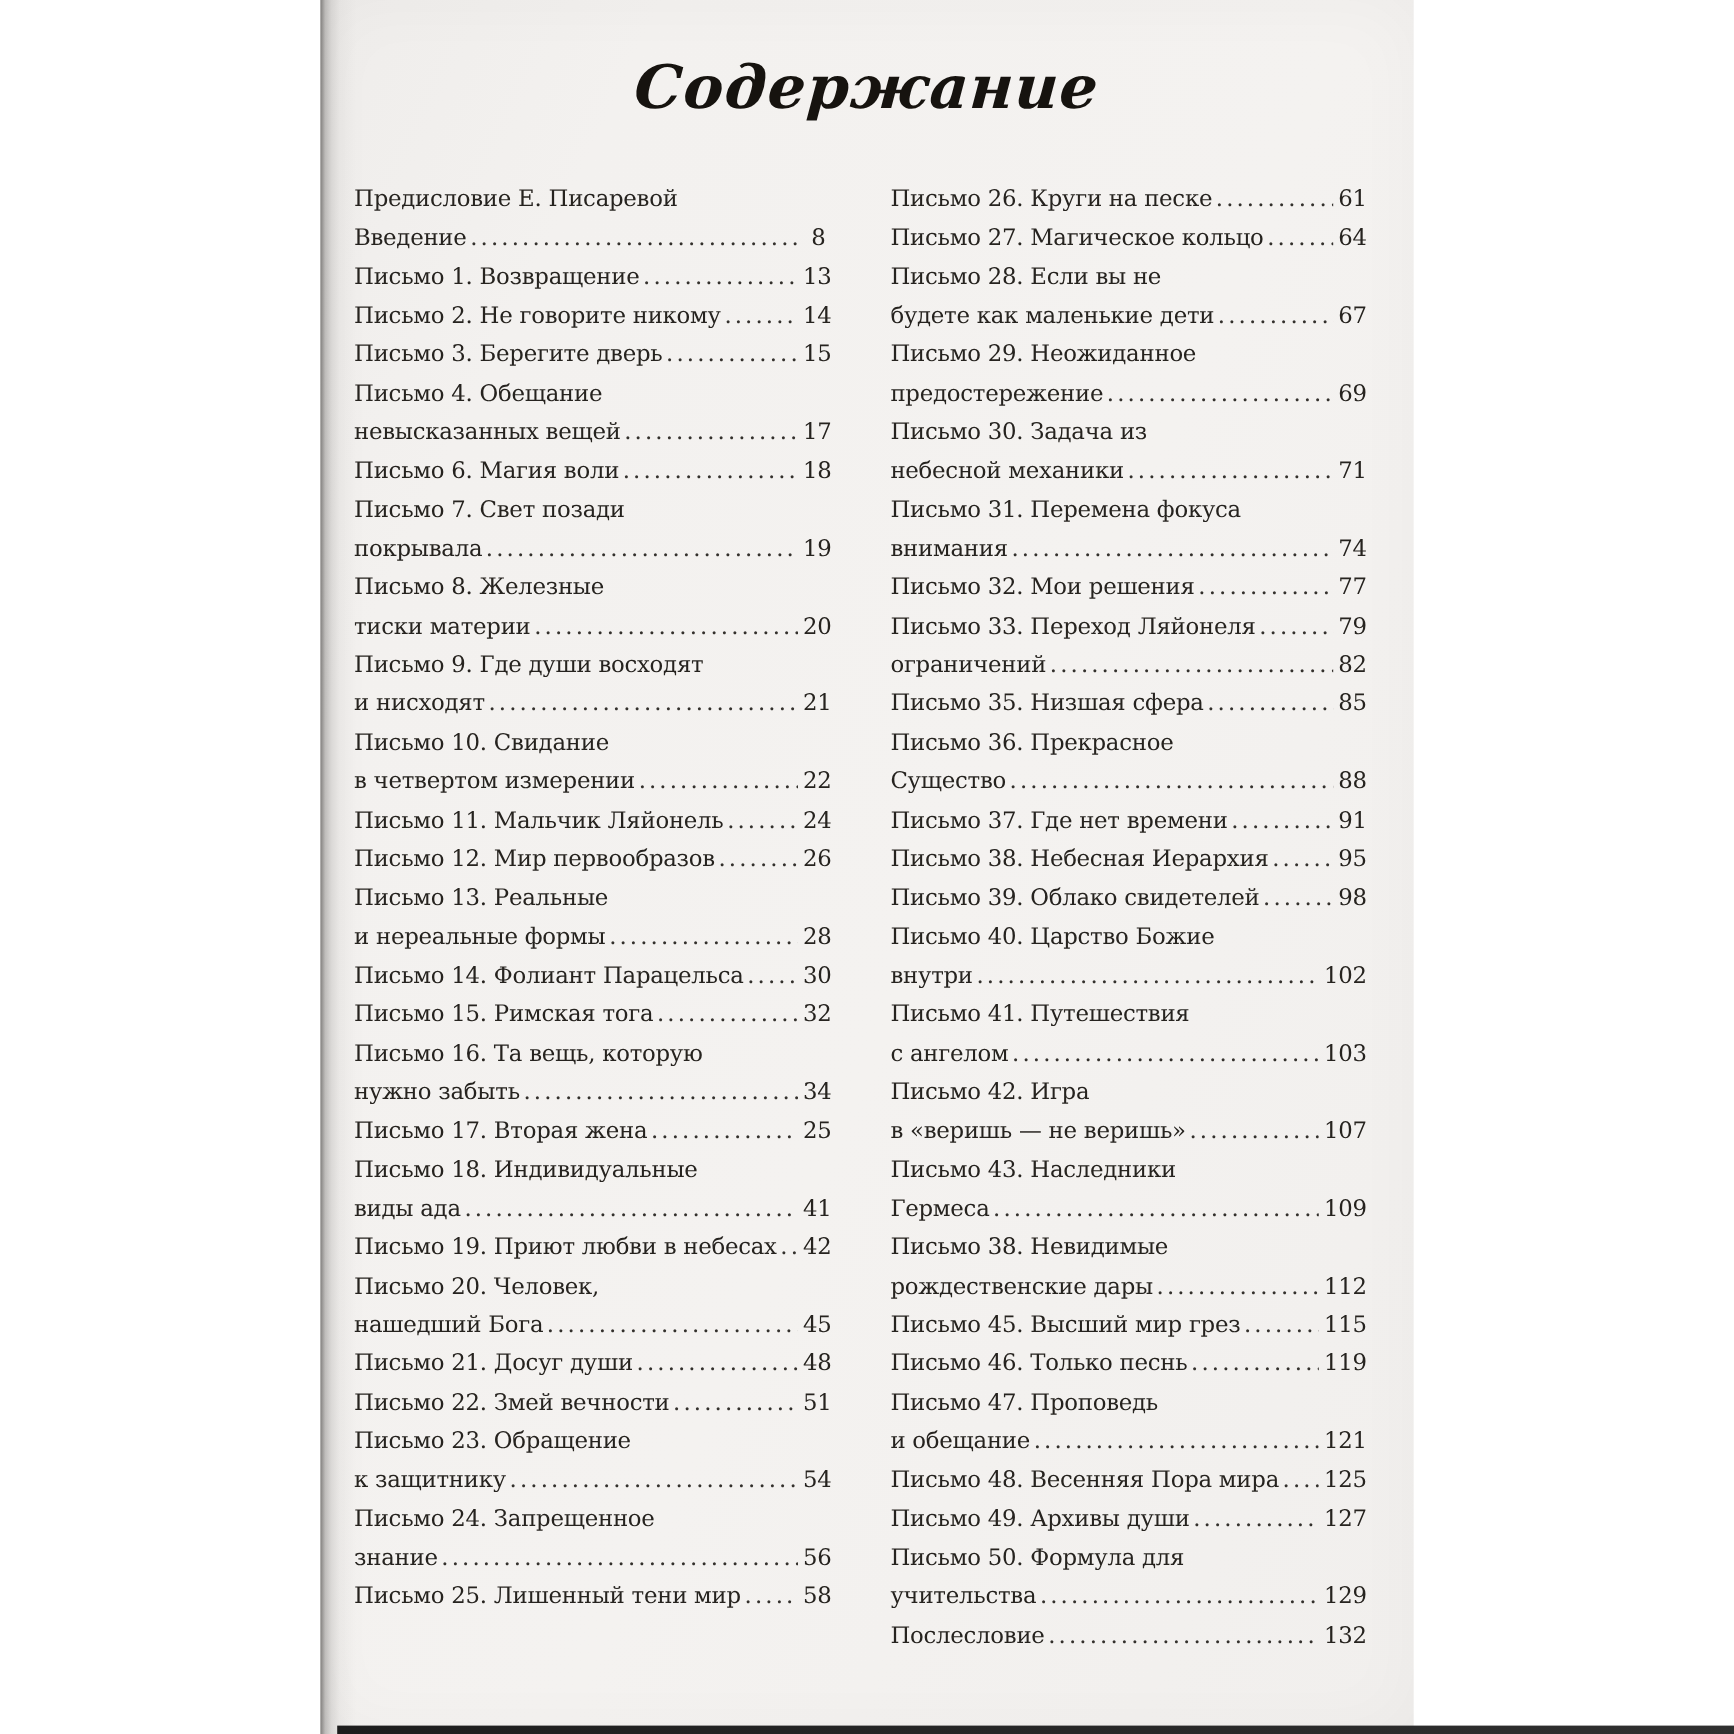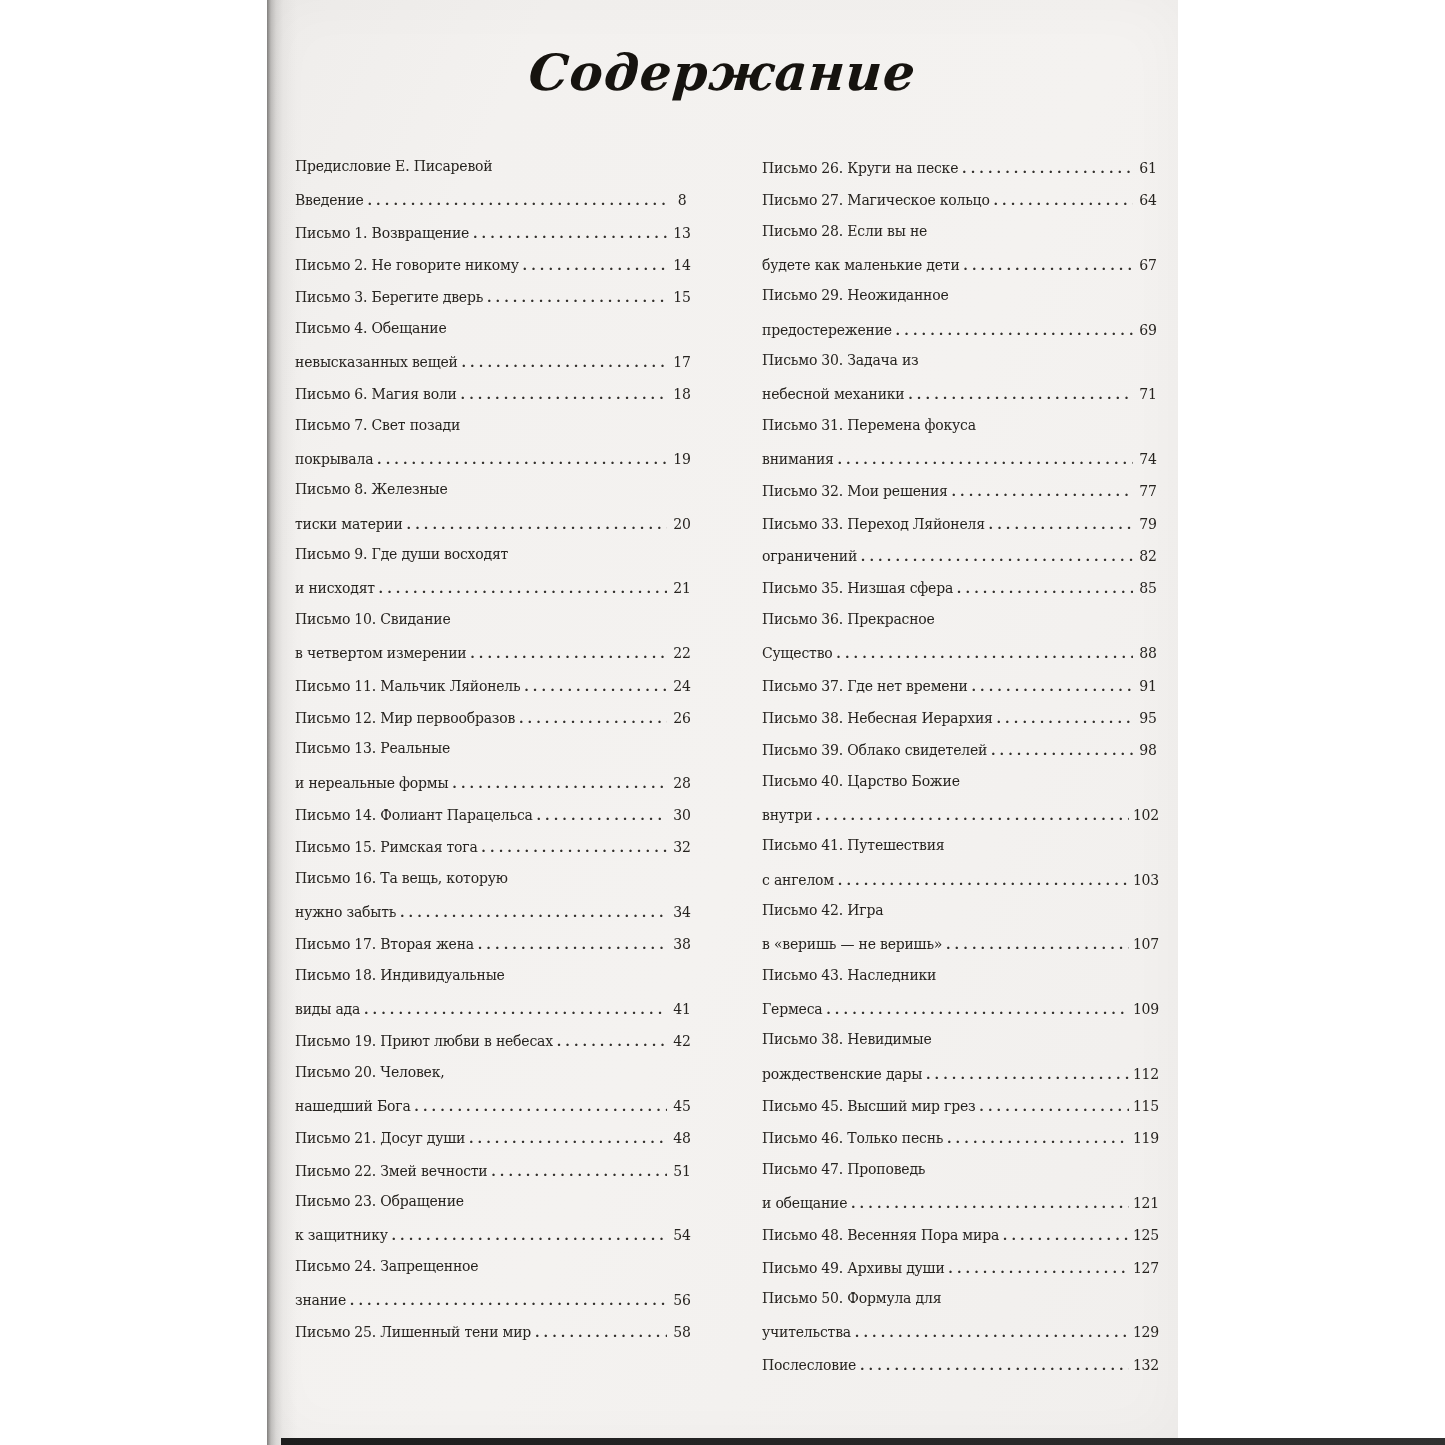--- a/index.html
+++ b/index.html
@@ -37,26 +37,26 @@
     text-align:center;
     font-style:italic;
     font-size:50px;
     line-height:78px;
     letter-spacing:1px;
     color:#16130f;
     transform:skewX(-4deg);
   }
   .col{
     position:absolute;top:150px;
-    font-size:14px;
+    font-size:19px;
     letter-spacing:-0.2px;
     color:#26231f;
   }
   .col-left{left:28px;width:398px;}
-  .col-right{left:495px;width:397px;}
+  .col-right{left:475px;width:397px;}
   .row{
     display:flex;align-items:baseline;
     height:32.35px;line-height:32.35px;
     white-space:nowrap;
   }
   .t{white-space:nowrap;flex:0 0 auto;}
   .leader{
     flex:1 1 auto;overflow:hidden;white-space:nowrap;
     margin:0 3px;min-width:0;
   }
@@ -174,21 +174,21 @@
           <span class="t">Письмо 16. Та вещь, которую</span>
         </div>
         <div class="row">
           <span class="t">нужно забыть</span>
           <span class="leader"></span>
           <span class="p">34</span>
         </div>
         <div class="row">
           <span class="t">Письмо 17. Вторая жена</span>
           <span class="leader"></span>
-          <span class="p">38</span>
+          <span class="p">25</span>
         </div>
         <div class="row">
           <span class="t">Письмо 18. Индивидуальные</span>
         </div>
         <div class="row">
           <span class="t">виды ада</span>
           <span class="leader"></span>
           <span class="p">41</span>
         </div>
         <div class="row">

